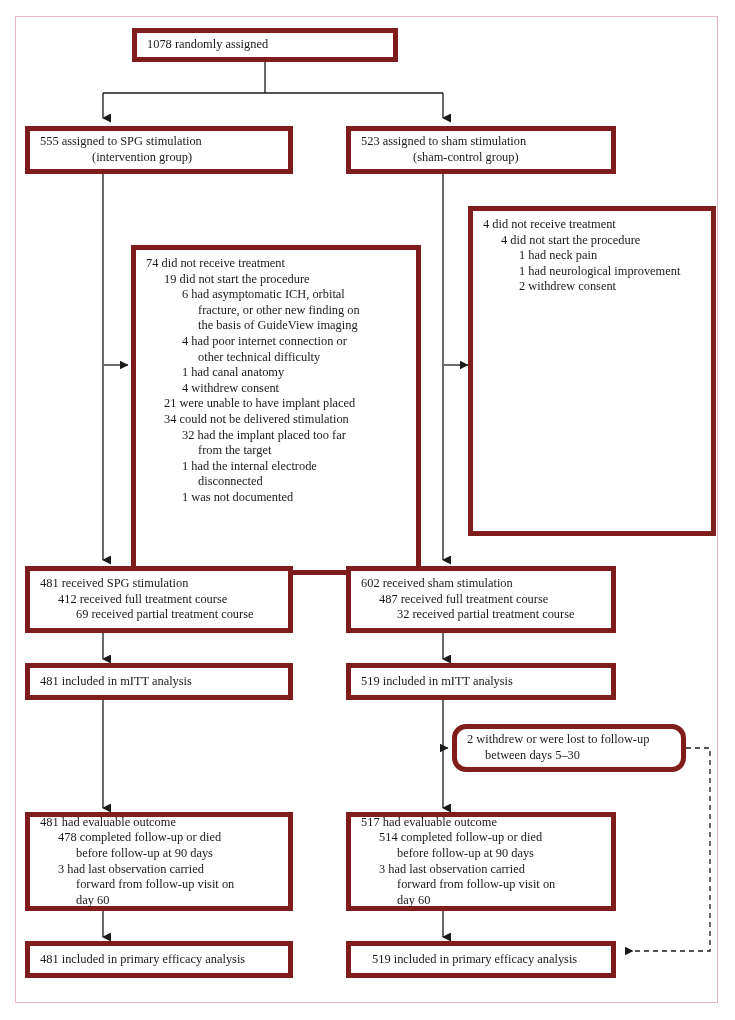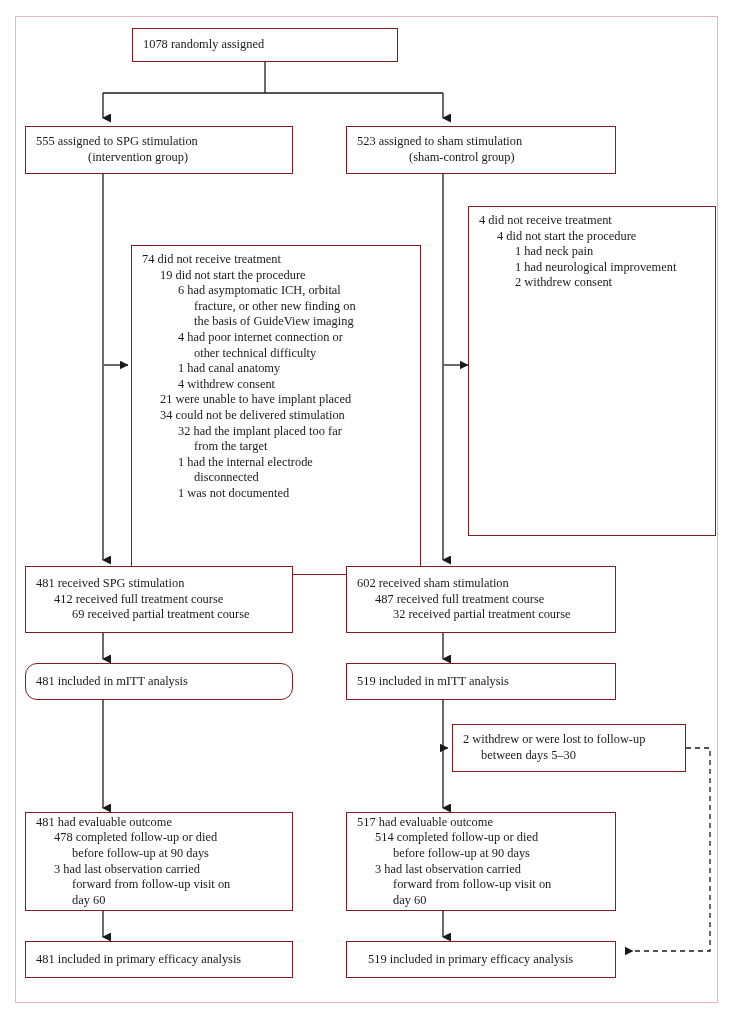--- a/index.html
+++ b/index.html
@@ -30,21 +30,21 @@
   .flow-svg {
     position: absolute;
     left: 0;
     top: 0;
     width: 735px;
     height: 1020px;
   }
   .node {
     position: absolute;
     box-sizing: border-box;
-    border: 1px solid #7f1d1d;
+    border: 5px solid #7f1d1d;
     background: #ffffff;
     font-size: 12.4px;
     line-height: 15.6px;
     color: #1a1a1a;
     padding: 6px 8px 6px 10px;
   }
   .node .ln {
     display: block;
     white-space: pre;
   }
@@ -163,33 +163,33 @@
   </div>
 
   <div class="node mid" style="left:346px; top:566px; width:270px; height:67px;">
     <div class="stack">
       <span class="ln i0">602 received sham stimulation</span>
       <span class="ln i1">487 received full treatment course</span>
       <span class="ln i2">32 received partial treatment course</span>
     </div>
   </div>
 
-  <div class="node mid" style="left:25px; top:663px; width:268px; height:37px;border-radius:12px;">
+  <div class="node mid" style="left:25px; top:663px; width:268px; height:37px;">
     <div class="stack">
       <span class="ln i0">481 included in mITT analysis</span>
     </div>
   </div>
 
   <div class="node mid" style="left:346px; top:663px; width:270px; height:37px;">
     <div class="stack">
       <span class="ln i0">519 included in mITT analysis</span>
     </div>
   </div>
 
-  <div class="node mid" style="left:452px; top:724px; width:234px; height:48px;">
+  <div class="node mid" style="left:452px; top:724px; width:234px; height:48px;border-radius:14px;">
     <div class="stack">
       <span class="ln i0">2 withdrew or were lost to follow-up</span>
       <span class="ln i1">between days 5–30</span>
     </div>
   </div>
 
   <div class="node mid" style="left:25px; top:812px; width:268px; height:99px;">
     <div class="stack">
       <span class="ln i0">481 had evaluable outcome</span>
       <span class="ln i1">478 completed follow-up or died</span>

